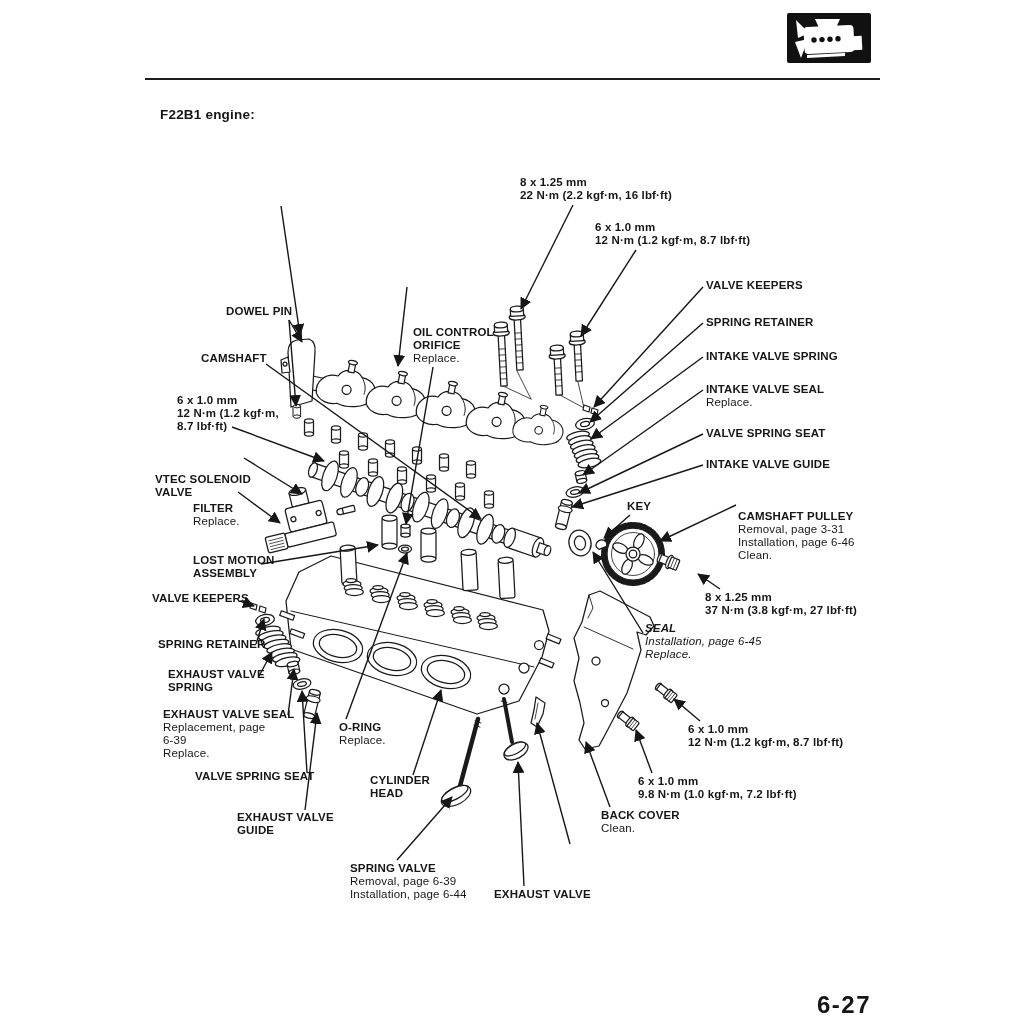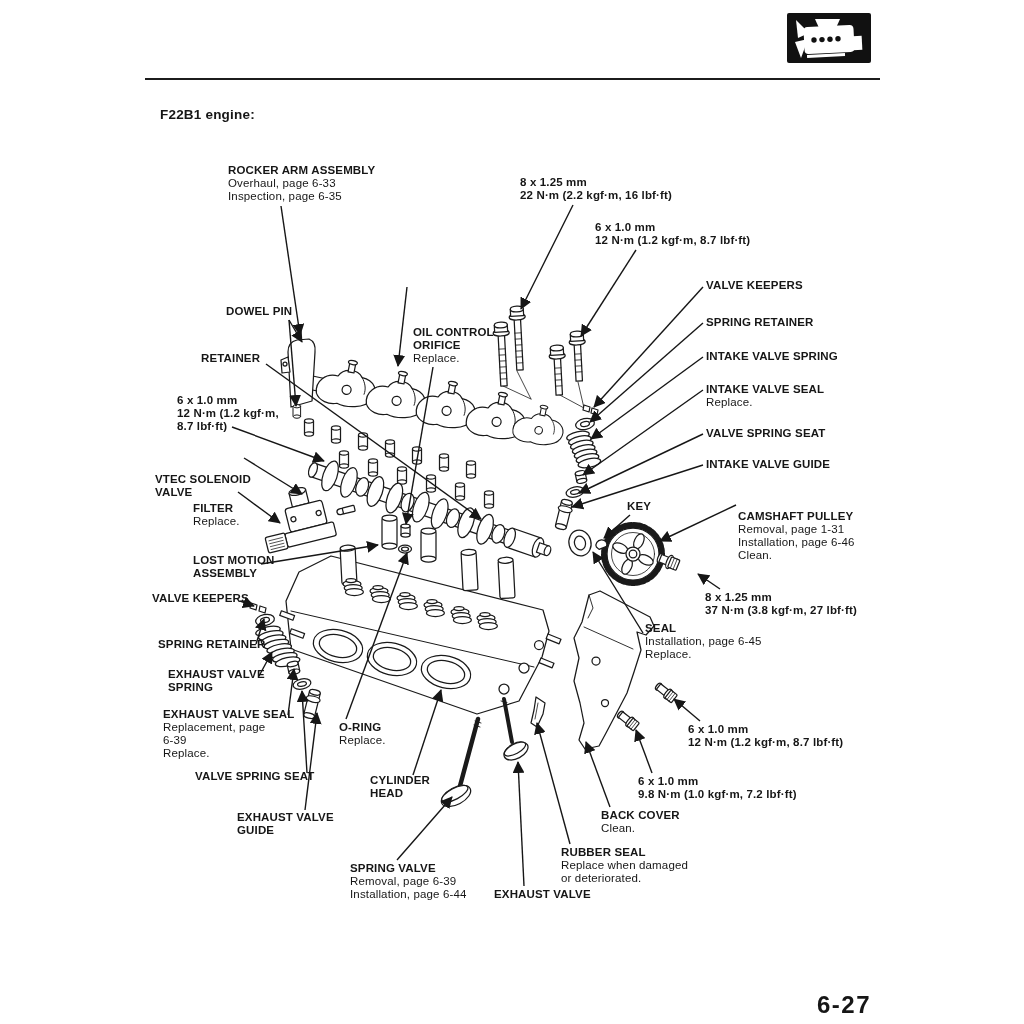--- a/index.html
+++ b/index.html
@@ -399,25 +399,20 @@
         <line x1="397" y1="860" x2="452" y2="797" marker-end="url(#arr)"></line>
         <line x1="524" y1="886" x2="518" y2="762" marker-end="url(#arr)"></line>
         <line x1="570" y1="844" x2="537" y2="723" marker-end="url(#arr)"></line>
         <line x1="610" y1="807" x2="586" y2="742" marker-end="url(#arr)"></line>
         <line x1="652" y1="773" x2="636" y2="730" marker-end="url(#arr)"></line>
         <line x1="700" y1="721" x2="674" y2="699" marker-end="url(#arr)"></line>
       </g>
   </svg>
 
   <div id="callouts">
-      <div class="callout" style="left: 228px; top: 164px;">
-        <div class="cl b">ROCKER ARM ASSEMBLY</div>
-        <div class="cl r">Overhaul, page 6-33</div>
-        <div class="cl r">Inspection, page 6-35</div>
-      </div>
       <div class="callout" style="left: 520px; top: 176px;">
         <div class="cl b">8 x 1.25 mm</div>
         <div class="cl b">22 N·m (2.2 kgf·m, 16 lbf·ft)</div>
       </div>
       <div class="callout" style="left: 595px; top: 221px;">
         <div class="cl b">6 x 1.0 mm</div>
         <div class="cl b">12 N·m (1.2 kgf·m, 8.7 lbf·ft)</div>
       </div>
       <div class="callout" style="left: 706px; top: 279px;">
         <div class="cl b">VALVE KEEPERS</div>
@@ -434,21 +429,21 @@
       </div>
       <div class="callout" style="left: 226px; top: 305px;">
         <div class="cl b">DOWEL PIN</div>
       </div>
       <div class="callout" style="left: 413px; top: 326px;">
         <div class="cl b">OIL CONTROL</div>
         <div class="cl b">ORIFICE</div>
         <div class="cl r">Replace.</div>
       </div>
       <div class="callout" style="left: 201px; top: 352px;">
-        <div class="cl b">RETAINER</div>
+        <div class="cl b">CAMSHAFT</div>
       </div>
       <div class="callout" style="left: 177px; top: 394px;">
         <div class="cl b">6 x 1.0 mm</div>
         <div class="cl b">12 N·m (1.2 kgf·m,</div>
         <div class="cl b">8.7 lbf·ft)</div>
       </div>
       <div class="callout" style="left: 706px; top: 427px;">
         <div class="cl b">VALVE SPRING SEAT</div>
       </div>
       <div class="callout" style="left: 706px; top: 458px;">
@@ -460,39 +455,39 @@
       </div>
       <div class="callout" style="left: 193px; top: 484px; margin-top: 18px;">
         <div class="cl b">FILTER</div>
         <div class="cl r">Replace.</div>
       </div>
       <div class="callout" style="left: 627px; top: 500px;">
         <div class="cl b">KEY</div>
       </div>
       <div class="callout" style="left: 738px; top: 510px;">
         <div class="cl b">CAMSHAFT PULLEY</div>
-        <div class="cl r">Removal, page 1-31</div>
+        <div class="cl r">Removal, page 3-31</div>
         <div class="cl r">Installation, page 6-46</div>
         <div class="cl r">Clean.</div>
       </div>
       <div class="callout" style="left: 183px; top: 554px; margin-left: 10px;">
         <div class="cl b">LOST MOTION</div>
         <div class="cl b">ASSEMBLY</div>
       </div>
       <div class="callout" style="left: 705px; top: 591px;">
         <div class="cl b">8 x 1.25 mm</div>
         <div class="cl b">37 N·m (3.8 kgf·m, 27 lbf·ft)</div>
       </div>
       <div class="callout" style="left: 152px; top: 592px;">
         <div class="cl b">VALVE KEEPERS</div>
       </div>
       <div class="callout" style="left: 158px; top: 638px;">
         <div class="cl b">SPRING RETAINER</div>
       </div>
-      <div class="callout" style="left: 645px; top: 622px;">
+      <div class="callout" style="left: 645px; top: 622px; font-style: italic;">
         <div class="cl b">SEAL</div>
         <div class="cl r">Installation, page 6-45</div>
         <div class="cl r">Replace.</div>
       </div>
       <div class="callout" style="left: 168px; top: 668px;">
         <div class="cl b">EXHAUST VALVE</div>
         <div class="cl b">SPRING</div>
       </div>
       <div class="callout" style="left: 163px; top: 708px;">
         <div class="cl b">EXHAUST VALVE SEAL</div>
@@ -520,25 +515,20 @@
         <div class="cl b">9.8 N·m (1.0 kgf·m, 7.2 lbf·ft)</div>
       </div>
       <div class="callout" style="left: 237px; top: 811px;">
         <div class="cl b">EXHAUST VALVE</div>
         <div class="cl b">GUIDE</div>
       </div>
       <div class="callout" style="left: 601px; top: 809px;">
         <div class="cl b">BACK COVER</div>
         <div class="cl r">Clean.</div>
       </div>
-      <div class="callout" style="left: 561px; top: 846px;">
-        <div class="cl b">RUBBER SEAL</div>
-        <div class="cl r">Replace when damaged</div>
-        <div class="cl r">or deteriorated.</div>
-      </div>
       <div class="callout" style="left: 350px; top: 862px;">
         <div class="cl b">SPRING VALVE</div>
         <div class="cl r">Removal, page 6-39</div>
         <div class="cl r">Installation, page 6-44</div>
       </div>
       <div class="callout" style="left: 494px; top: 888px;">
         <div class="cl b">EXHAUST VALVE</div>
       </div>
     </div>
 

